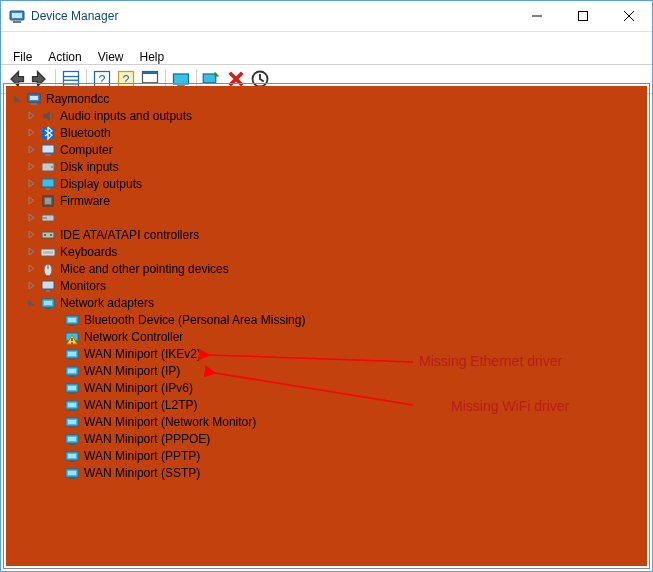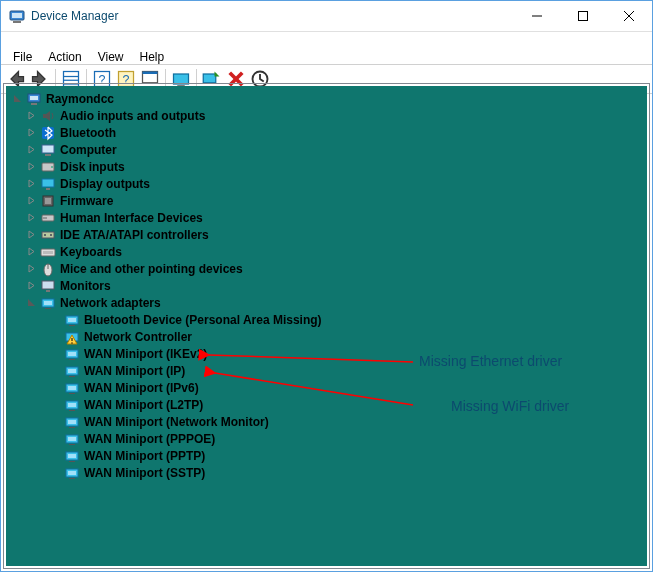--- a/index.html
+++ b/index.html
@@ -18,21 +18,21 @@
   .menubar { height: 20px; display: flex; align-items: flex-start; padding: 16px 4px; border-top:1px solid #e0e0e0; }
   .menu-item { padding: 2px 8px; font-size: 12px; cursor: default; }
 
   
   .toolbar { height: 30px; border-top: 1px solid #d0d0d0; border-bottom: 1px solid #d0d0d0; display: flex; align-items: center; padding: 0 4px; gap: 2px; background:#fff; }
   .tool-btn { width: 22px; height: 22px; display: flex; align-items: center; justify-content: center; cursor: default; border:1px solid transparent; }
   .tool-sep { width: 1px; height: 20px; background: #d0d0d0; margin: 0 2px; }
 
   
   .content-wrap { position:absolute; top:82px; left:2px; right:2px; bottom:2px; border:1px solid #828790; padding:2px; }
-  .content { height:100%; overflow: auto; background: #0f766e; padding: 4px 0; font-weight: bold; }
+  .content { height:100%; overflow: auto; background: #c2410c; padding: 4px 0; }
   .tree { list-style: none; }
   .tree ul { list-style: none; padding-left: 0; }
   .node { display: flex; align-items: center; height: 17px; white-space: nowrap; position: relative; }
   .expander { width: 14px; height: 14px; display: flex; align-items: center; justify-content: center; cursor: default; flex-shrink:0; }
   .expander svg { width: 9px; height: 9px; }
   .spacer { width: 14px; flex-shrink:0; }
   .node-icon { width: 16px; height: 16px; margin: 0 2px; flex-shrink:0; display:inline-flex; align-items:center; justify-content:center; }
   .node-label { padding: 0 2px; font-size: 12px; }
   .selected .node-label { background: #cde8ff; border: 1px dotted #888; padding:0 1px; }
   
@@ -40,21 +40,21 @@
   .lvl1 { padding-left: 18px; }
   .lvl2 { padding-left: 42px; }
 
   
   .content::-webkit-scrollbar { width: 17px; }
   .content::-webkit-scrollbar-track { background: #f0f0f0; }
   .content::-webkit-scrollbar-thumb { background: #cdcdcd; }
   .content::-webkit-scrollbar-button { background: #f0f0f0; height:17px; }
 
   
-  .annot { position: absolute; color: #0c4a6e; font-size: 14px; pointer-events: none; }
+  .annot { position: absolute; color: #b91c1c; font-size: 14px; pointer-events: none; }
   .annot-line { position: absolute; background:none; pointer-events: none; }
 </style>
 </head>
 <body>
 
 <div class="window">
 
   <div class="titlebar">
     <span class="titlebar-icon">
       <svg viewBox="0 0 16 16">
@@ -281,21 +281,20 @@
                       <path d="M2 1 L7 4.5 L2 8 Z" fill="none" stroke="#888"></path>
                     </svg>
                   </span>
                   <span class="node-icon">
                     <svg viewBox="0 0 16 16">
                       <rect x="2" y="5" width="12" height="6" rx="1" fill="#c8c8c8" stroke="#666"></rect>
                       <line x1="4" y1="7" x2="4" y2="9" stroke="#666"></line>
                       <line x1="6" y1="7" x2="6" y2="9" stroke="#666"></line>
                     </svg>
                   </span>
-                  <span class="node-label">Human Interface Devices</span>
                 </div>
               </li>
               <li>
                 <div class="node lvl1">
                   <span class="expander">
                     <svg viewBox="0 0 9 9">
                       <path d="M2 1 L7 4.5 L2 8 Z" fill="none" stroke="#888"></path>
                     </svg>
                   </span>
                   <span class="node-icon">

